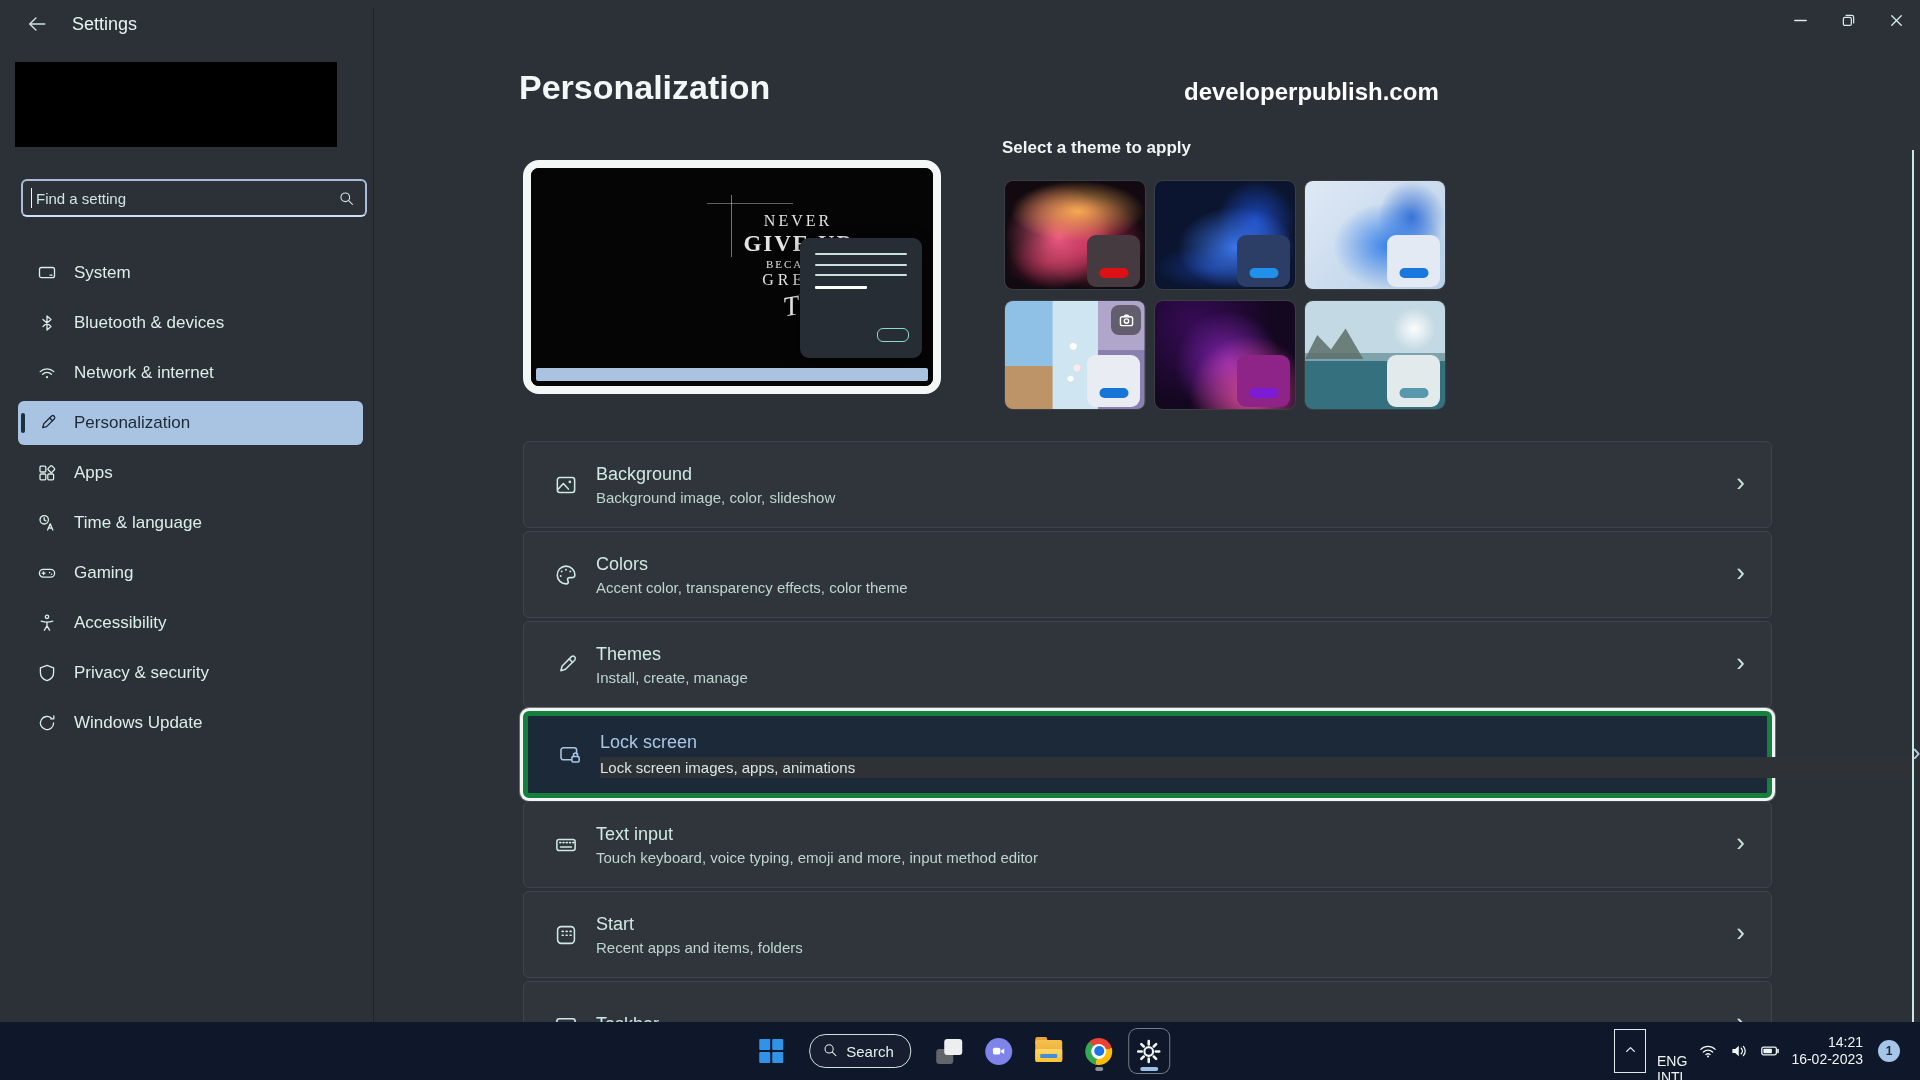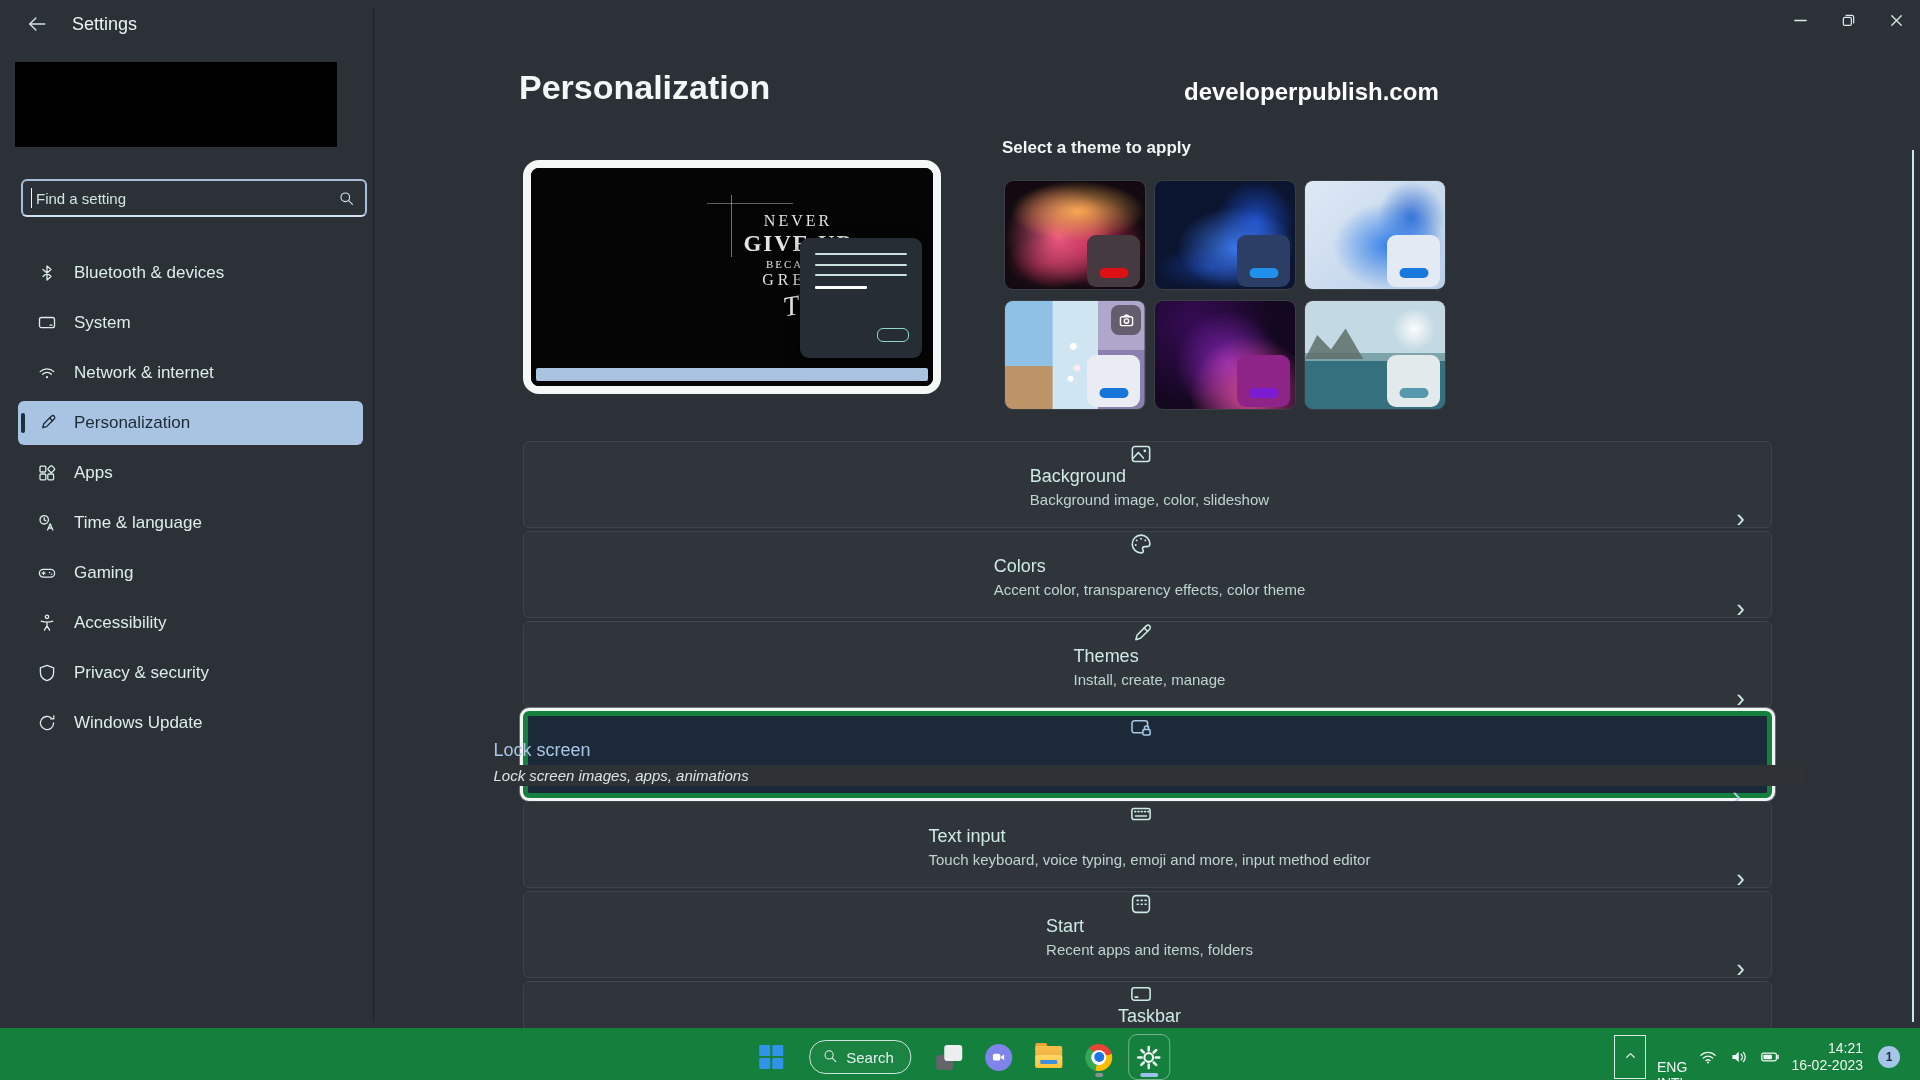--- a/index.html
+++ b/index.html
@@ -93,37 +93,37 @@
     radial-gradient(circle at 52% 58%,rgba(152,43,204,.8),transparent 55%),
     radial-gradient(circle at 28% 22%,rgba(58,12,92,.9),transparent 60%),
     #140720;}
   .art-6{background:
     radial-gradient(circle at 78% 26%,rgba(255,255,255,.95),transparent 16%),
     linear-gradient(180deg,#c3d9e3 0 48%,#7fa3ab 48% 56%,#35707e 56% 100%);}
   .art-6::before{content:'';position:absolute;left:0;top:24%;width:58%;height:30%;background:#5d6f68;clip-path:polygon(0 100%,15% 25%,32% 70%,50% 5%,72% 100%);opacity:.85;}
 
   
   .rows{position:absolute;left:150px;top:393px;width:1249px;}
-  .settings-row{position:relative;height:87px;box-sizing:border-box;margin-bottom:3px;background:#2f353b;border:1px solid #3e444b;border-radius:6px;display:flex;align-items:center;padding:0 26px 0 30px;cursor:pointer;flex-direction:column;}
+  .settings-row{position:relative;height:87px;box-sizing:border-box;margin-bottom:3px;background:#2f353b;border:1px solid #3e444b;border-radius:6px;display:flex;align-items:center;padding:0 26px 0 30px;cursor:pointer;}
   .row-icon{width:24px;height:24px;flex:0 0 24px;color:#cde9e3;margin-right:18px;}
   .row-icon svg{width:24px;height:24px;}
   .row-text{display:flex;flex-direction:column;justify-content:center;}
   .row-title{font-size:18px;color:#cfeae4;}
   .row-sub{font-size:15px;color:#bdd4cf;margin-top:4px;}
   .row-chevron{margin-left:auto;font-size:26px;line-height:20px;color:#c8e4de;font-weight:400;padding-bottom:6px;}
   .settings-row.row-lock{background:#1c2938;border:5px solid #15803d;box-shadow:0 0 0 3px #f0f6f4,0 0 0 4px rgba(255,255,255,.28);}
   .row-lock .row-title{color:#a9c6e4;}
   .row-lock .row-icon{color:#a9c6e4;}
   .row-lock .row-chevron{color:#b9cbe2;}
-  .row-lock .row-sub{background:#2e3237;width:1312px;box-sizing:border-box;padding:2px 0;color:#d9e7e3;font-style:italic;}
+  .row-lock .row-sub{background:#2e3237;width:1312px;box-sizing:border-box;padding:2px 0;color:#d9e7e3;}
 
   .scrollbar{position:absolute;right:6px;top:150px;width:2px;height:872px;background:#c9e8e2;z-index:40;}
 
   
-  .taskbar{position:absolute;left:0;right:0;bottom:0;height:52px;background:#15803d;z-index:50;}
+  .taskbar{position:absolute;left:0;right:0;bottom:0;height:58px;background:#0f172a;z-index:50;}
   .tb-center{position:absolute;left:50%;top:0;transform:translateX(-50%);height:58px;display:flex;align-items:center;gap:10px;}
   .tb-item{position:relative;width:40px;height:44px;display:flex;align-items:center;justify-content:center;cursor:pointer;}
   .tb-item.active{box-shadow:0 0 0 1px rgba(216,232,229,.5);border-radius:8px;}
   .tb-ind{position:absolute;bottom:2px;left:50%;transform:translateX(-50%);height:4px;border-radius:2px;}
   .tb-ind.pill{width:18px;background:#9cc0e8;}
   .tb-ind.dot{width:8px;background:#8b9197;}
   .tb-search{height:32px;margin:0 8px;padding:0 16px 0 12px;border:1px solid #cfe3df;border-radius:16px;display:flex;align-items:center;gap:8px;color:#e2f1ee;font-size:15px;background:rgba(255,255,255,.03);cursor:pointer;}
   .tb-search svg{width:16px;height:16px;}
   .winlogo{width:24px;height:24px;display:grid;grid-template-columns:1fr 1fr;grid-template-rows:1fr 1fr;gap:2px;}
   .winlogo i{background:#3193e8;border-radius:1px;}
@@ -189,30 +189,30 @@
       <span class="caret"></span>
       <span class="search-ph">Find a setting</span>
       <span class="search-ic"><svg viewBox="0 0 20 20" fill="none" stroke="currentColor" stroke-width="1.3" stroke-linecap="round" stroke-linejoin="round">
             <circle cx="8.6" cy="8.6" r="5.1"></circle>
             <path d="M12.6 12.6L17 17"></path>
           </svg></span>
     </div>
     <nav id="nav">
         <div class="nav-item">
           <span class="nav-ic"><svg viewBox="0 0 20 20" fill="none" stroke="currentColor" stroke-width="1.3" stroke-linecap="round" stroke-linejoin="round">
-              <path d="M6 6.5l8 7-4 3.5v-14l4 3.5-8 7"></path>
-            </svg></span>
-          <span class="nav-label">Bluetooth &amp; devices</span>
-        </div>
-        <div class="nav-item">
-          <span class="nav-ic"><svg viewBox="0 0 20 20" fill="none" stroke="currentColor" stroke-width="1.3" stroke-linecap="round" stroke-linejoin="round">
               <rect x="2.5" y="4.5" width="15" height="10.2" rx="2"></rect>
               <path d="M13 12.2h2"></path>
             </svg></span>
           <span class="nav-label">System</span>
+        </div>
+        <div class="nav-item">
+          <span class="nav-ic"><svg viewBox="0 0 20 20" fill="none" stroke="currentColor" stroke-width="1.3" stroke-linecap="round" stroke-linejoin="round">
+              <path d="M6 6.5l8 7-4 3.5v-14l4 3.5-8 7"></path>
+            </svg></span>
+          <span class="nav-label">Bluetooth &amp; devices</span>
         </div>
         <div class="nav-item">
           <span class="nav-ic"><svg viewBox="0 0 20 20" fill="none" stroke="currentColor" stroke-width="1.3" stroke-linecap="round" stroke-linejoin="round">
               <path d="M3.2 8.6a9.6 9.6 0 0 1 13.6 0"></path>
               <path d="M5.6 11.2a6.2 6.2 0 0 1 8.8 0"></path>
               <circle cx="10" cy="14.2" r="1.1" fill="currentColor" stroke="none"></circle>
             </svg></span>
           <span class="nav-label">Network &amp; internet</span>
         </div>
         <div class="nav-item selected">

